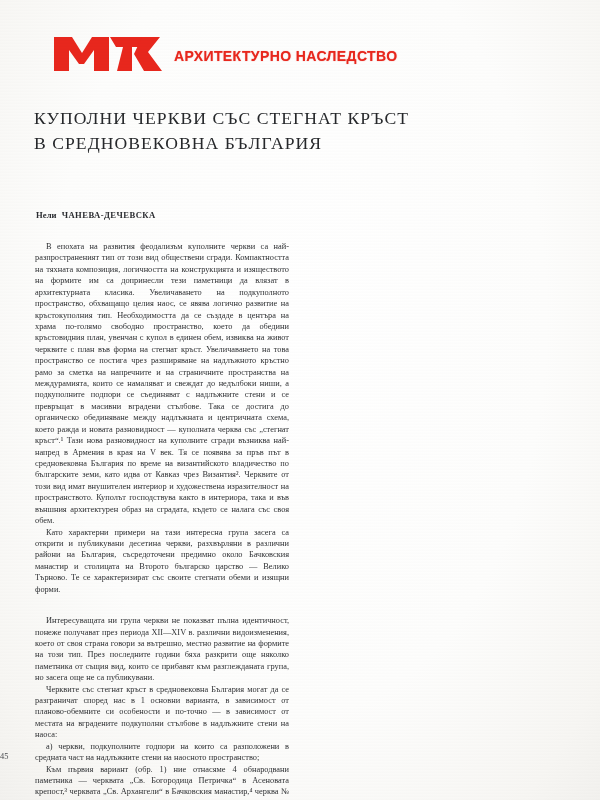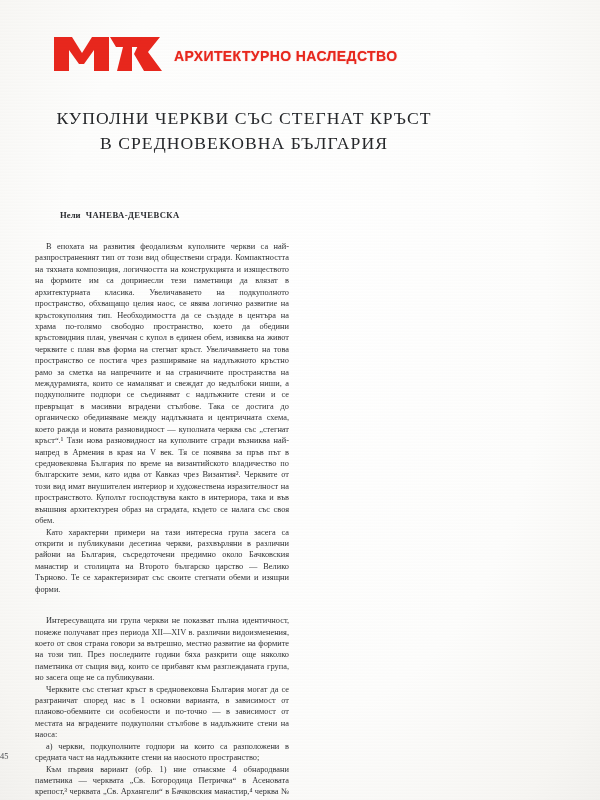--- a/index.html
+++ b/index.html
@@ -73,35 +73,33 @@
     font-size: 17.6px;
     line-height: 25px;
     letter-spacing: 1.05px;
     color: #26282b;
     font-weight: normal;
     margin: 0;
   }
   .article-title .line {
     display: block;
     white-space: nowrap;
-    text-align: center;
   }
 
   
   .byline {
     position: absolute;
     left: 36px;
     top: 210px;
     font-family: "Liberation Serif", serif;
     font-size: 8.6px;
     font-weight: bold;
     color: #2a2c30;
     letter-spacing: 0.35px;
     white-space: nowrap;
-    margin-left: 24px;
   }
   .byline .firstname { letter-spacing: .1px; }
   .byline .surname { letter-spacing: .45px; margin-left: 5px; }
 
   
   .columns {
     position: absolute;
     left: 35px;
     top: 241px;
     width: 528px;

